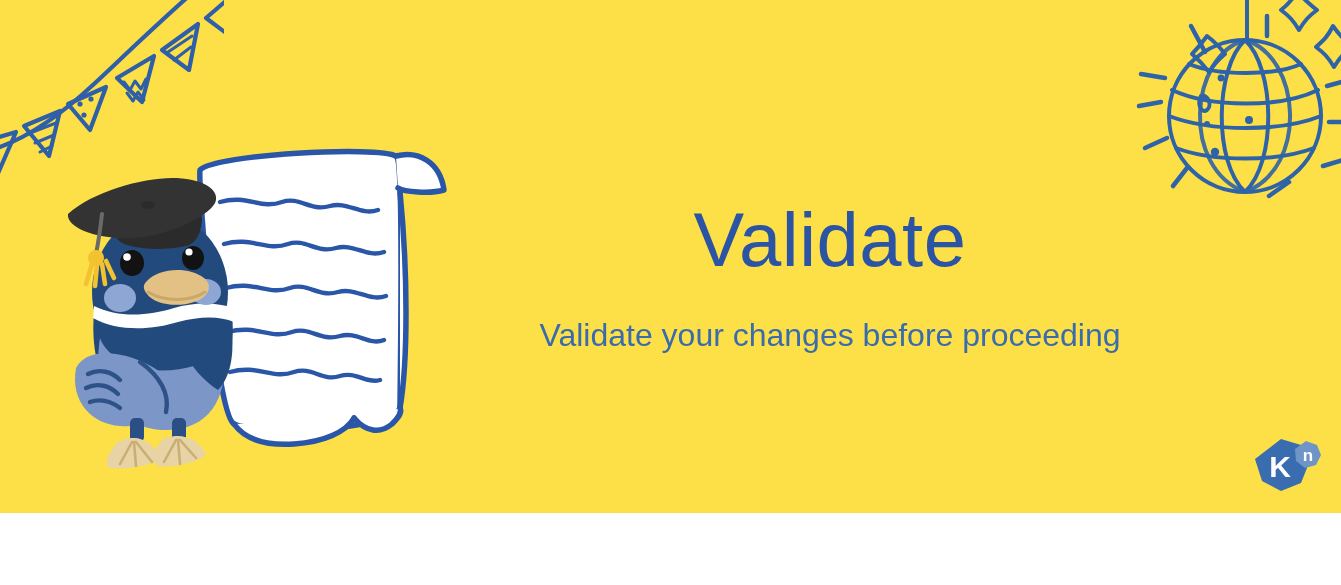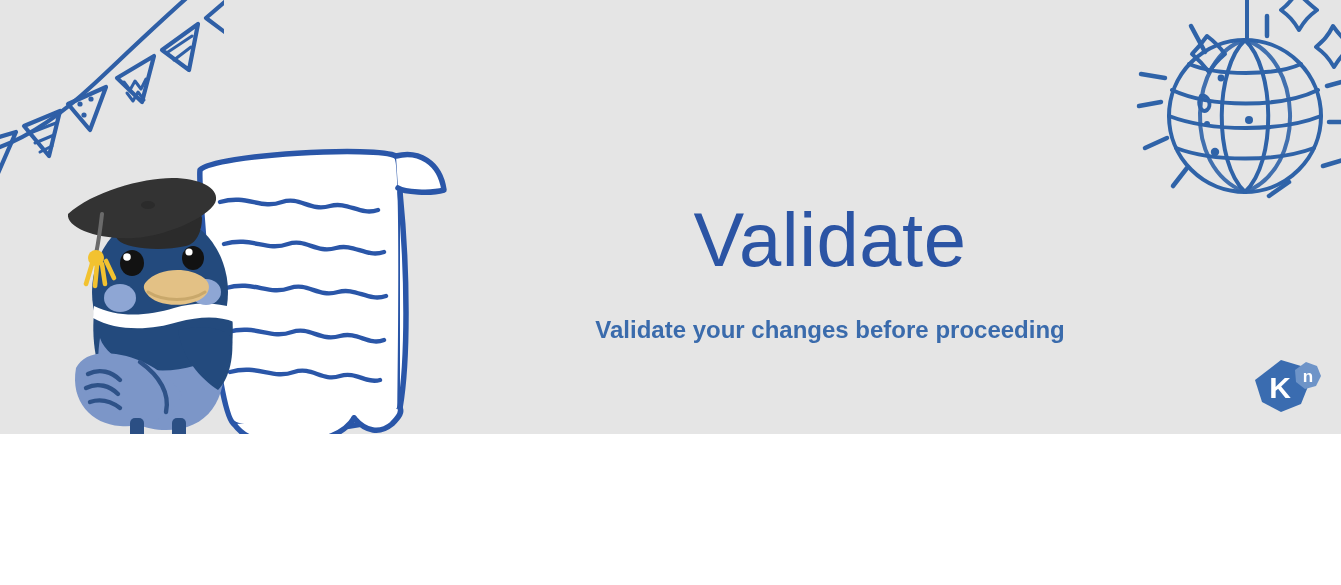--- a/index.html
+++ b/index.html
@@ -7,22 +7,22 @@
     margin: 0;
     padding: 0;
     background: #ffffff;
   }
   body {
     font-family: "Liberation Sans", sans-serif;
   }
   .slide {
     position: relative;
     width: 1341px;
-    height: 434px;
-    background: #e5e5e5;
+    height: 513px;
+    background: #fde047;
     overflow: hidden;
   }
 
   
   .bunting {
     position: absolute;
     left: -6px;
     top: -8px;
     width: 230px;
     height: 200px;
@@ -60,22 +60,22 @@
     font-size: 76px;
     font-weight: 400;
     line-height: 1.05;
     color: #2B54A4;
     letter-spacing: 0.5px;
     margin: 0;
     white-space: nowrap;
   }
   .subtitle {
     font-family: "Liberation Sans", sans-serif;
-    font-size: 24px;
-    font-weight: 700;
+    font-size: 32px;
+    font-weight: 400;
     line-height: 1.2;
     color: #3A6BAC;
     margin: 36px 0 0 0;
     white-space: nowrap;
     text-align: center;
   }
 
   
   .logo {
     position: absolute;

